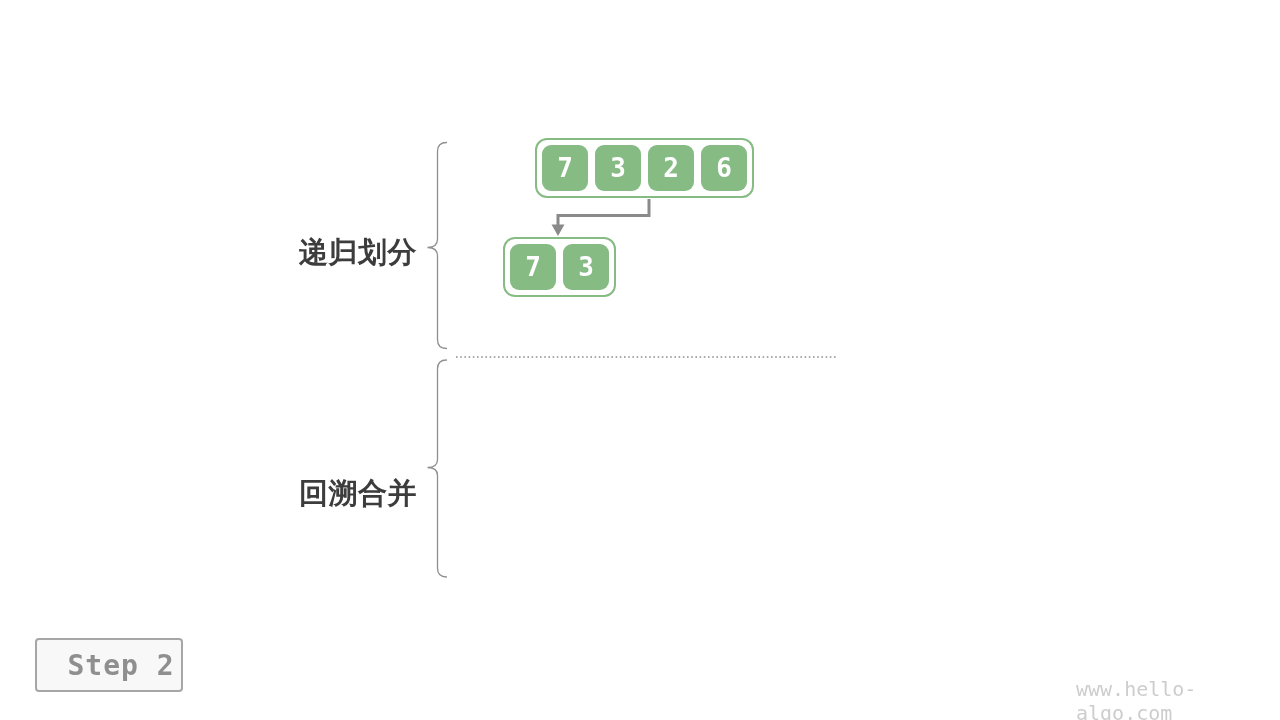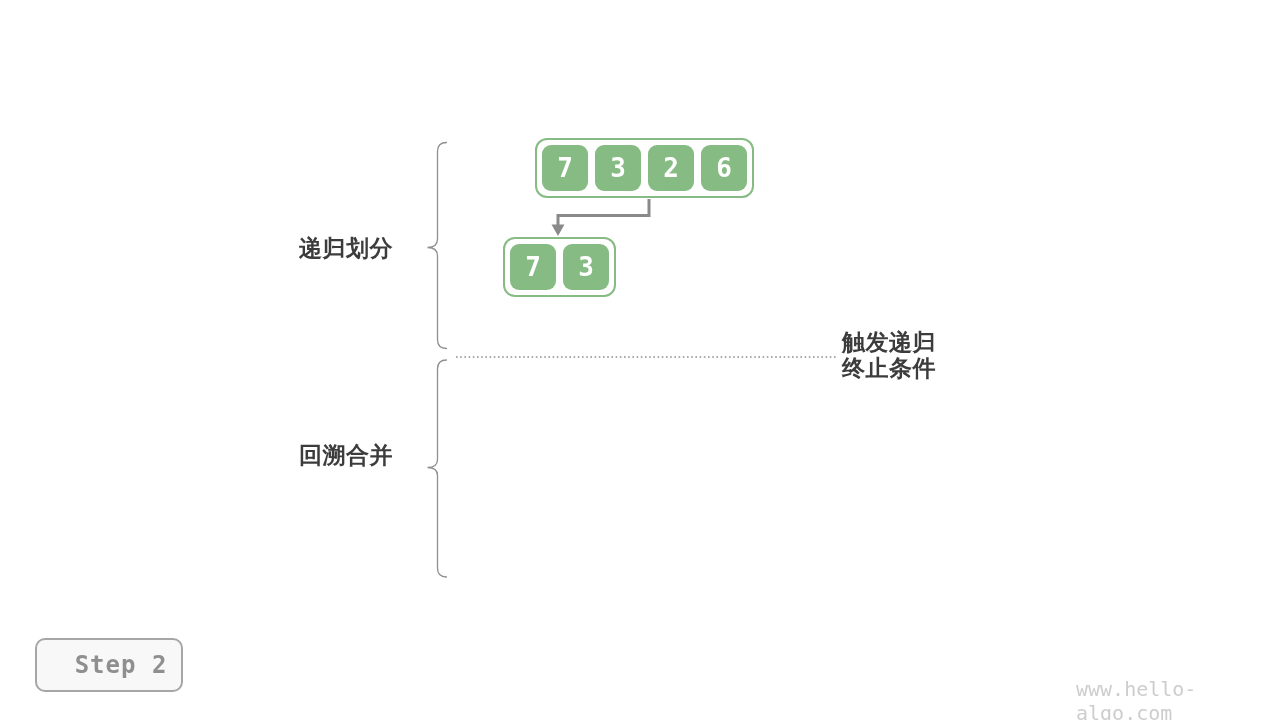--- a/index.html
+++ b/index.html
@@ -32,33 +32,33 @@
   }
   #array-top{left:535px;top:138px;}
   #array-sub{left:503px;top:237px;}
   .cell{
     width:46px;height:46px;border-radius:9px;background:var(--cell-green);
     color:#ffffff;display:flex;align-items:center;justify-content:center;
     font-family:"DejaVu Sans Mono",monospace;font-size:26px;font-weight:bold;
   }
 
   .zh-label{
-    position:absolute;color:var(--label-dark);font-weight:bold;font-size:23px;
+    position:absolute;color:var(--label-dark);font-weight:bold;font-size:29px;
     letter-spacing:0.5px;white-space:nowrap;
   }
   #label-divide{left:299px;top:233px;}
-  #label-merge{left:299px;top:440px;}
+  #label-merge{left:299px;top:474px;}
   #label-termination{left:842px;top:329px;line-height:26px;}
 
   #step-badge{
     position:absolute;left:35px;top:638px;width:148px;height:54px;
-    box-sizing:border-box;border:2px solid var(--badge-border);border-radius:10px;
+    box-sizing:border-box;border:2px solid var(--badge-border);border-radius:4px;
     background:var(--badge-bg);color:var(--badge-text);
     display:flex;align-items:center;justify-content:center;
-    font-family:"DejaVu Sans Mono",monospace;font-size:24px;font-weight:bold;
+    font-family:"DejaVu Sans Mono",monospace;font-size:28px;font-weight:bold;
     letter-spacing:1px;
     padding-left:24px;
   }
   #watermark{
     position:absolute;left:1076px;top:677px;color:var(--watermark-gray);
     font-family:"DejaVu Sans Mono",monospace;font-size:20px;
   }
 </style>
 </head>
 <body>
@@ -76,24 +76,20 @@
     <g>
       <path class="arrow-line" d="M649,199 L649,215.5 L558,215.5 L558,227"></path>
       <polygon class="arrow-head" points="551.5,224.5 564.5,224.5 558,236"></polygon>
     </g>
   </svg>
 
   <div class="zh-label" id="label-divide">递归划分</div>
 
   <div class="zh-label" id="label-merge">回溯合并</div>
 
-  <div class="zh-label" id="label-termination">
-    <div>触发递归</div>
-    <div>终止条件</div>
-  </div>
 
   <div class="array" id="array-top">
       <div class="cell">7</div>
       <div class="cell">3</div>
       <div class="cell">2</div>
       <div class="cell">6</div>
     </div>
 
   <div class="array" id="array-sub">
       <div class="cell">7</div>

